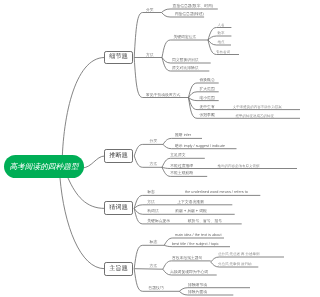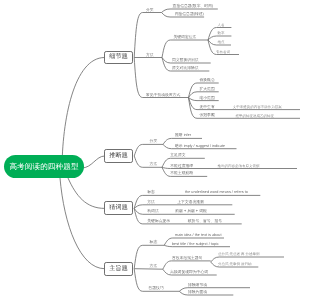--- a/index.html
+++ b/index.html
@@ -5,21 +5,21 @@
 <style>
   html,body{margin:0;padding:0;background:#ffffff;}
   body{width:300px;height:297px;overflow:hidden;
        font-family:"Liberation Sans",sans-serif;
        -webkit-font-smoothing:antialiased;text-rendering:geometricPrecision;}
   #stage{position:relative;width:300px;height:297px;overflow:hidden;background:#fff;}
   #links{position:absolute;left:0;top:0;}
   #labels{position:absolute;left:0;top:0;width:300px;height:297px;}
 
   .root-node{position:absolute;background:#00ae56;border-radius:12px;
-    display:flex;align-items:center;justify-content:center;}
+    display:flex;align-items:center;justify-content:center;font-style:italic;}
   .root-node span{color:#ffffff;font-size:7.6px;line-height:1;white-space:nowrap;
     letter-spacing:0.1px;}
 
   .l1-node{position:absolute;background:#ffffff;border:0.9px solid #6f6f6f;
     border-radius:2.2px;display:flex;align-items:center;justify-content:center;box-sizing:border-box;}
   .l1-node span{font-size:6.1px;line-height:1;color:#3a3a3a;white-space:nowrap;letter-spacing:0.2px;}
 
   .lbl{position:absolute;white-space:nowrap;line-height:1;color:#6a6a6a;font-size:3.8px;}
   .lbl.small{font-size:3.5px;color:#8a8a8a;}
 </style>

